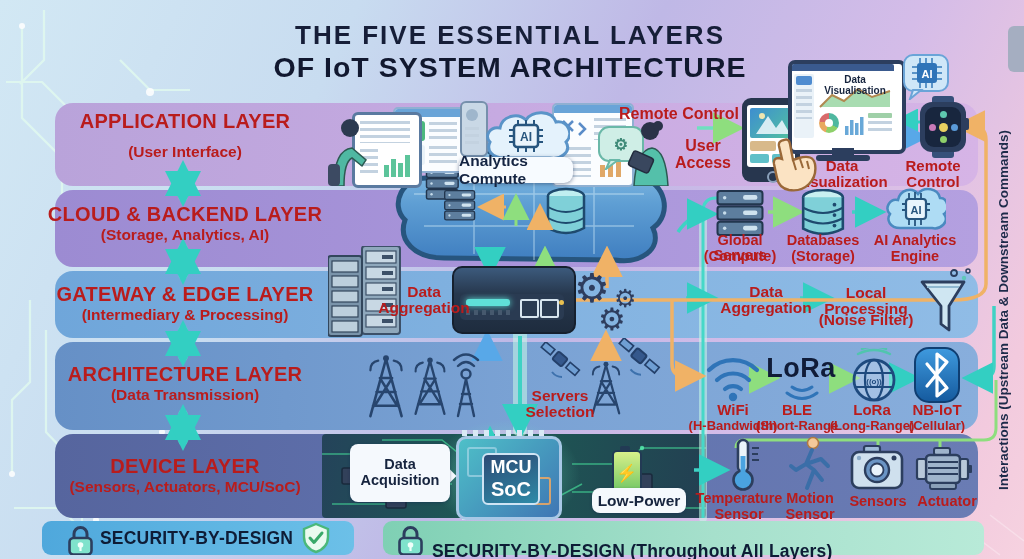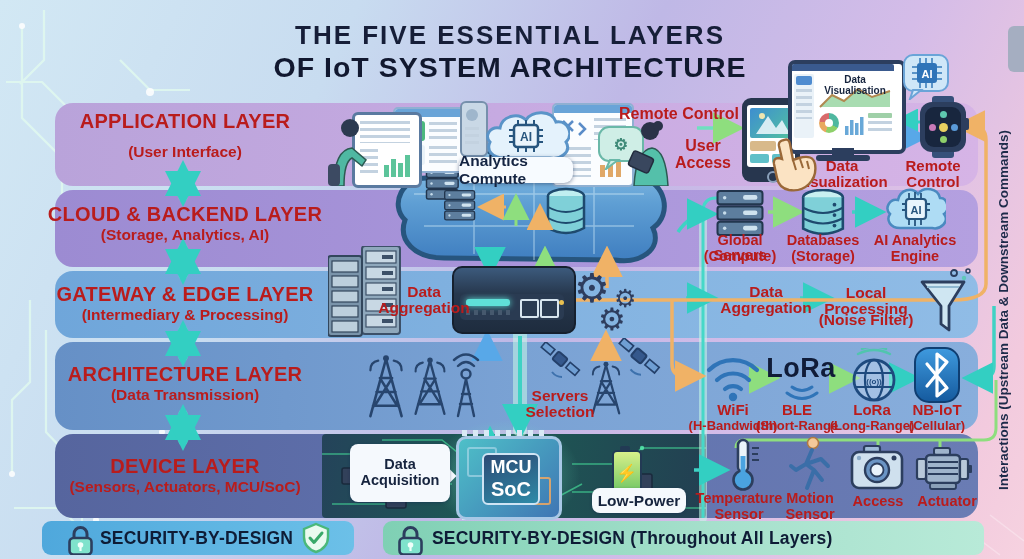--- a/index.html
+++ b/index.html
@@ -506,21 +506,21 @@
   <path d="M14 16 h30 M14 22 h30 M14 28 h30" stroke="#2c3e5e" stroke-width="2"></path>
   <rect x="3" y="13" width="9" height="20" rx="2" fill="#b8c8da" stroke="#2c3e5e" stroke-width="2.2"></rect>
   <rect x="46" y="13" width="8" height="20" rx="2" fill="#b8c8da" stroke="#2c3e5e" stroke-width="2.2"></rect>
   <rect x="54" y="19" width="4" height="8" rx="1" fill="#2c3e5e"></rect>
   <rect x="16" y="37" width="26" height="6" rx="2" fill="#8aa0b8" stroke="#2c3e5e" stroke-width="1.8"></rect>
 </svg>
 <div class="t cap" style="left:684px;top:491px;width:110px">Temperature</div>
 <div class="t cap" style="left:684px;top:507px;width:110px">Sensor</div>
 <div class="t cap" style="left:755px;top:491px;width:110px">Motion</div>
 <div class="t cap" style="left:755px;top:507px;width:110px">Sensor</div>
-<div class="t cap" style="left:823px;top:494px;width:110px">Access</div>
+<div class="t cap" style="left:823px;top:494px;width:110px">Sensors</div>
 <div class="t cap" style="left:892px;top:494px;width:110px">Actuator</div>
 
 <svg class="abs" style="left:0;top:0;z-index:3;pointer-events:none" width="1024" height="559" viewBox="0 0 1024 559">
   <defs>
     <marker id="mT" markerWidth="9" markerHeight="9" refX="6" refY="4.5" orient="auto-start-reverse">
         <path d="M0 0 L9 4.5 L0 9 z" fill="#33cfc2"></path>
       </marker>
     <marker id="mG" markerWidth="9" markerHeight="9" refX="6" refY="4.5" orient="auto-start-reverse">
         <path d="M0 0 L9 4.5 L0 9 z" fill="#8ede7e"></path>
       </marker>
@@ -597,15 +597,15 @@
   </svg>
 <div class="t" style="left:100px;top:529px;width:210px;font-size:17.5px;text-align:left;letter-spacing:.2px;color:#0e1c36">SECURITY-BY-DESIGN</div>
 <svg class="abs" style="left:300px;top:522px;z-index:6" width="32" height="32" viewBox="0 0 30 32">
   <path d="M15 2 L27 7 V15 c0 8 -5 12.5 -12 15 C 8 27.5 3 23 3 15 V7 Z" fill="#eafaf0" stroke="#4ab87a" stroke-width="2.4"></path>
   <path d="M9 16 l4 4.5 l8 -9.5" stroke="#3aa86a" stroke-width="3" fill="none" stroke-linecap="round" stroke-linejoin="round"></path>
 </svg>
 <div class="abs" style="left:383px;top:521px;width:601px;height:34px;border-radius:9px;background:linear-gradient(90deg,#7fd0b4,#a6e0cc 55%,#b8ead8);z-index:5"></div>
 <svg class="abs" style="left:396px;top:524px;z-index:6" width="29" height="31" viewBox="0 0 29 31">
     <use href="#lock"></use>
   </svg>
-<div class="t" style="left:432px;top:529px;width:540px;font-size:17.5px;text-align:left;letter-spacing:.2px;color:#0e1c36">SECURITY-BY-DESIGN (Throughout All Layers)</div>
+<div class="t" style="left:432px;top:542px;width:540px;font-size:17.5px;text-align:left;letter-spacing:.2px;color:#0e1c36">SECURITY-BY-DESIGN (Throughout All Layers)</div>
 
 <div class="note">Interactions (Upstream Data &amp; Downstream Commands)</div>
 
 </body></html>

